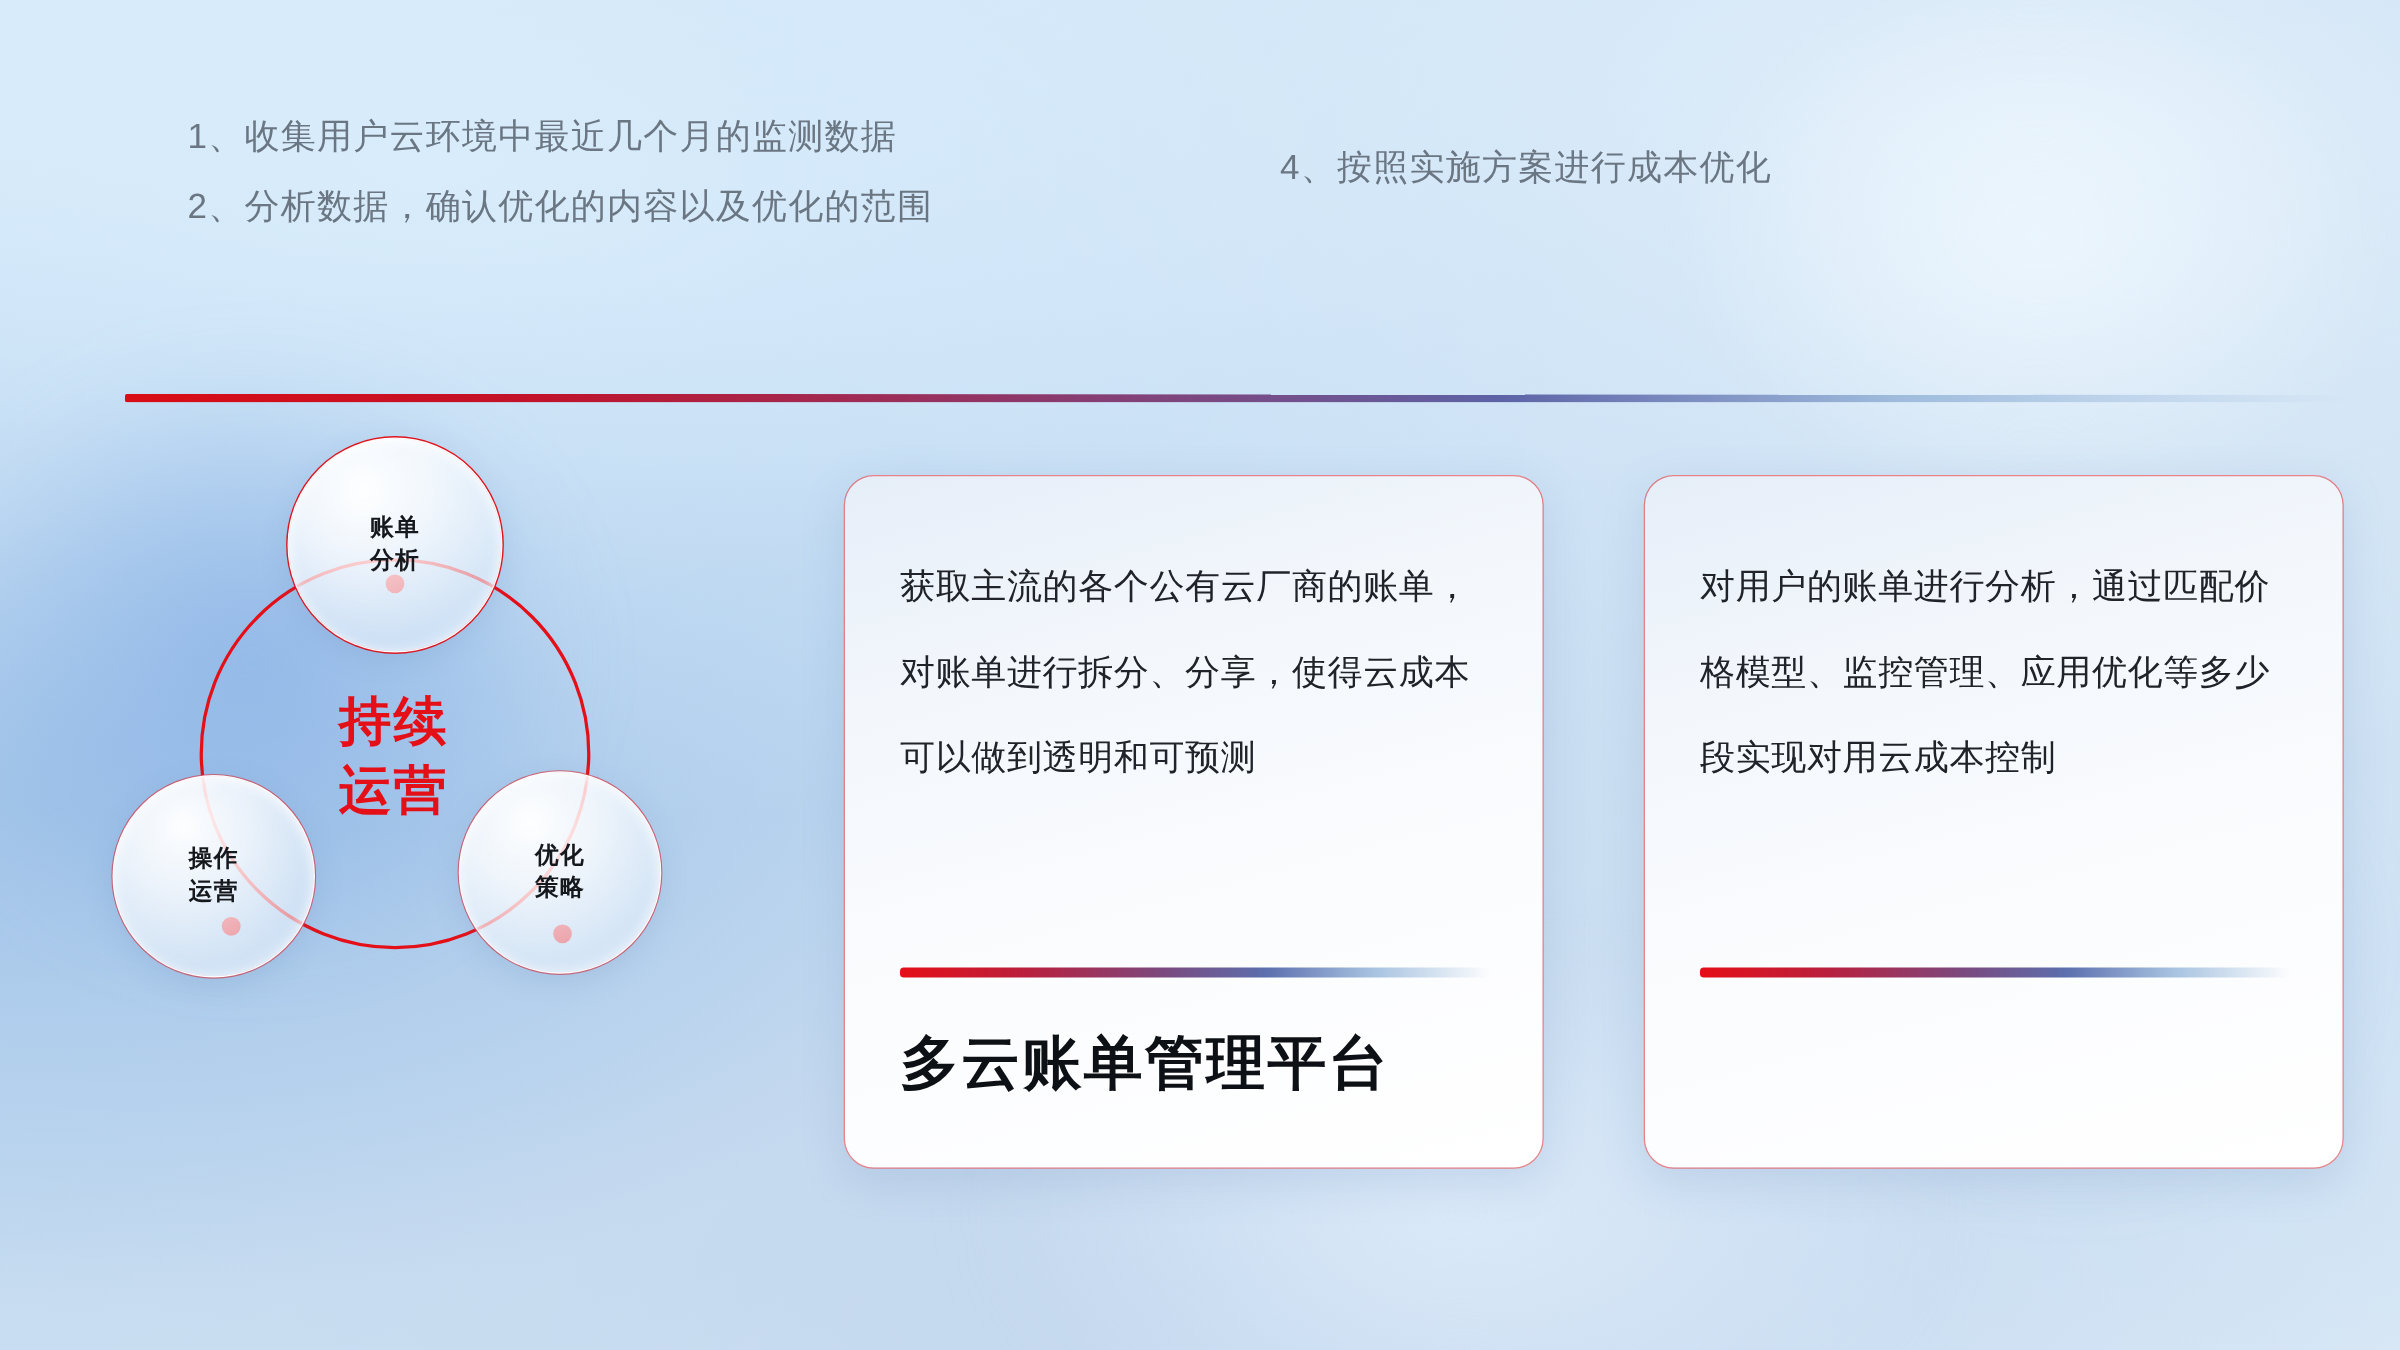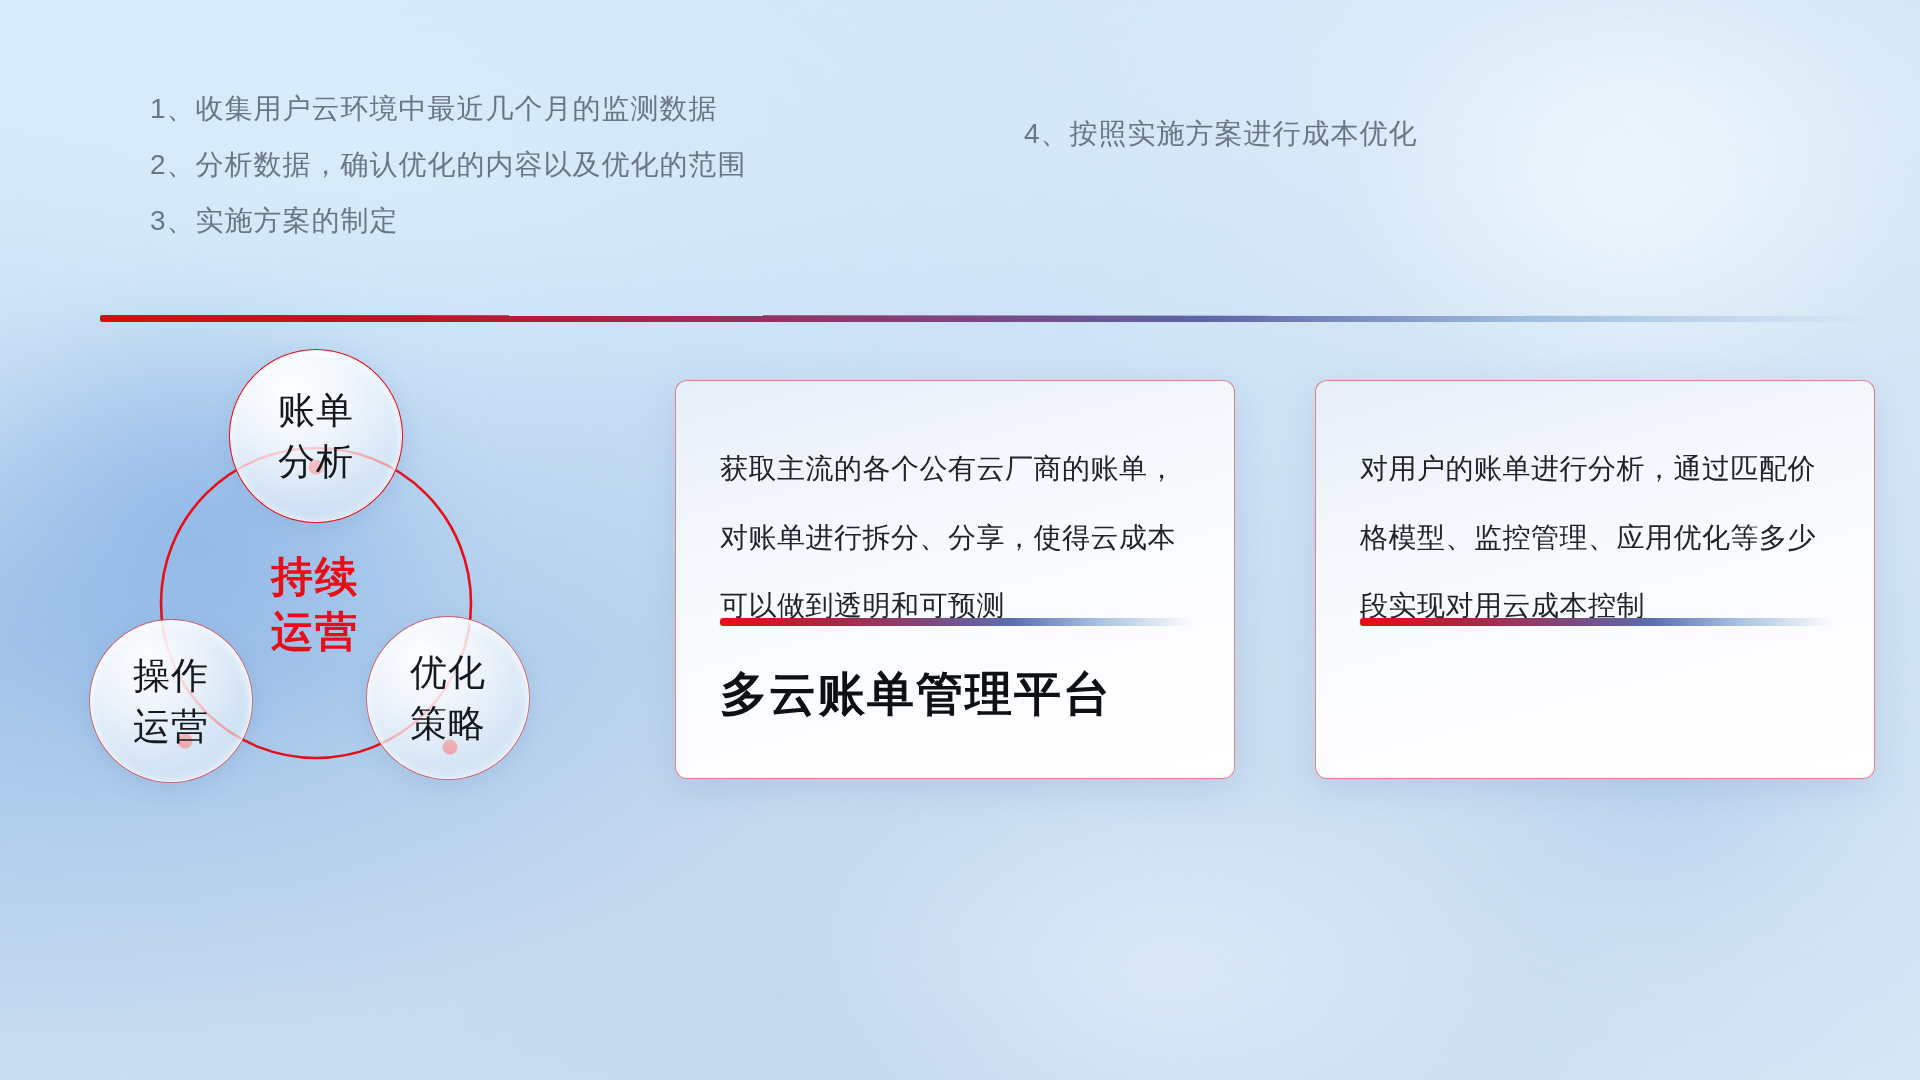--- a/index.html
+++ b/index.html
@@ -68,37 +68,37 @@
   .bubble{
     position:absolute; border-radius:50%;
     background:
       radial-gradient(70% 70% at 35% 25%, rgba(255,255,255,.98) 0%, rgba(255,255,255,.80) 45%, rgba(233,242,251,.62) 100%);
     border:1px solid rgba(255,255,255,.95);
     box-shadow:0 6px 22px rgba(90,130,180,.18), inset 0 2px 10px rgba(255,255,255,.9);
     display:flex; align-items:center; justify-content:center;
     text-align:center;
   }
   .bubble .lbl{
-    font-size:37px; font-weight:400; color:#15181c; line-height:1.38;
+    font-size:19px; font-weight:700; color:#15181c; line-height:1.38;
     letter-spacing:1px;
   }
   .b-top{ left:135px; top:-5px; width:172px; height:172px; }
   .b-left{ left:-5px; top:265px; width:162px; height:162px; }
   .b-right{ left:272px; top:262px; width:162px; height:162px; }
   .center-label{
     position:absolute; left:120px; top:195px; width:200px;
     text-align:center; color:#e50f17;
     font-size:42px; font-weight:800; line-height:1.3; letter-spacing:2px;
   }
 
   
   .cards{ position:absolute; left:675px; top:380px; }
   .card{
-    position:absolute; width:560px; height:399px;
-    border-radius:12px;
+    position:absolute; width:560px; height:555px;
+    border-radius:24px;
     border:1px solid rgba(214,30,40,.55);
     background:linear-gradient(165deg,#e6eef8 0%,#f3f7fc 28%,#fbfcfe 62%,#ffffff 100%);
     box-shadow:0 10px 34px rgba(95,130,175,.18);
     padding:54px 44px 0 44px;
   }
   .card.c1{ left:0; }
   .card.c2{ left:640px; }
   .card .body{
     font-size:28px; line-height:2.45; color:#20242a;
     letter-spacing:.5px; font-weight:400;
@@ -120,21 +120,20 @@
 <div class="bg-blob1"></div>
 <div class="bg-blob2"></div>
 <div class="bg-blob3"></div>
 <div class="bg-blob4"></div>
 
 <div class="lists">
 
   <div class="list-col left">
     <div class="bullet">1、收集用户云环境中最近几个月的监测数据</div>
     <div class="bullet">2、分析数据，确认优化的内容以及优化的范围</div>
-    <div class="bullet">3、实施方案的制定</div>
   </div>
 
   <div class="list-col right">
     <div class="bullet">4、按照实施方案进行成本优化</div>
   </div>
 
 </div>
 
 <div class="top-rule"></div>
 

